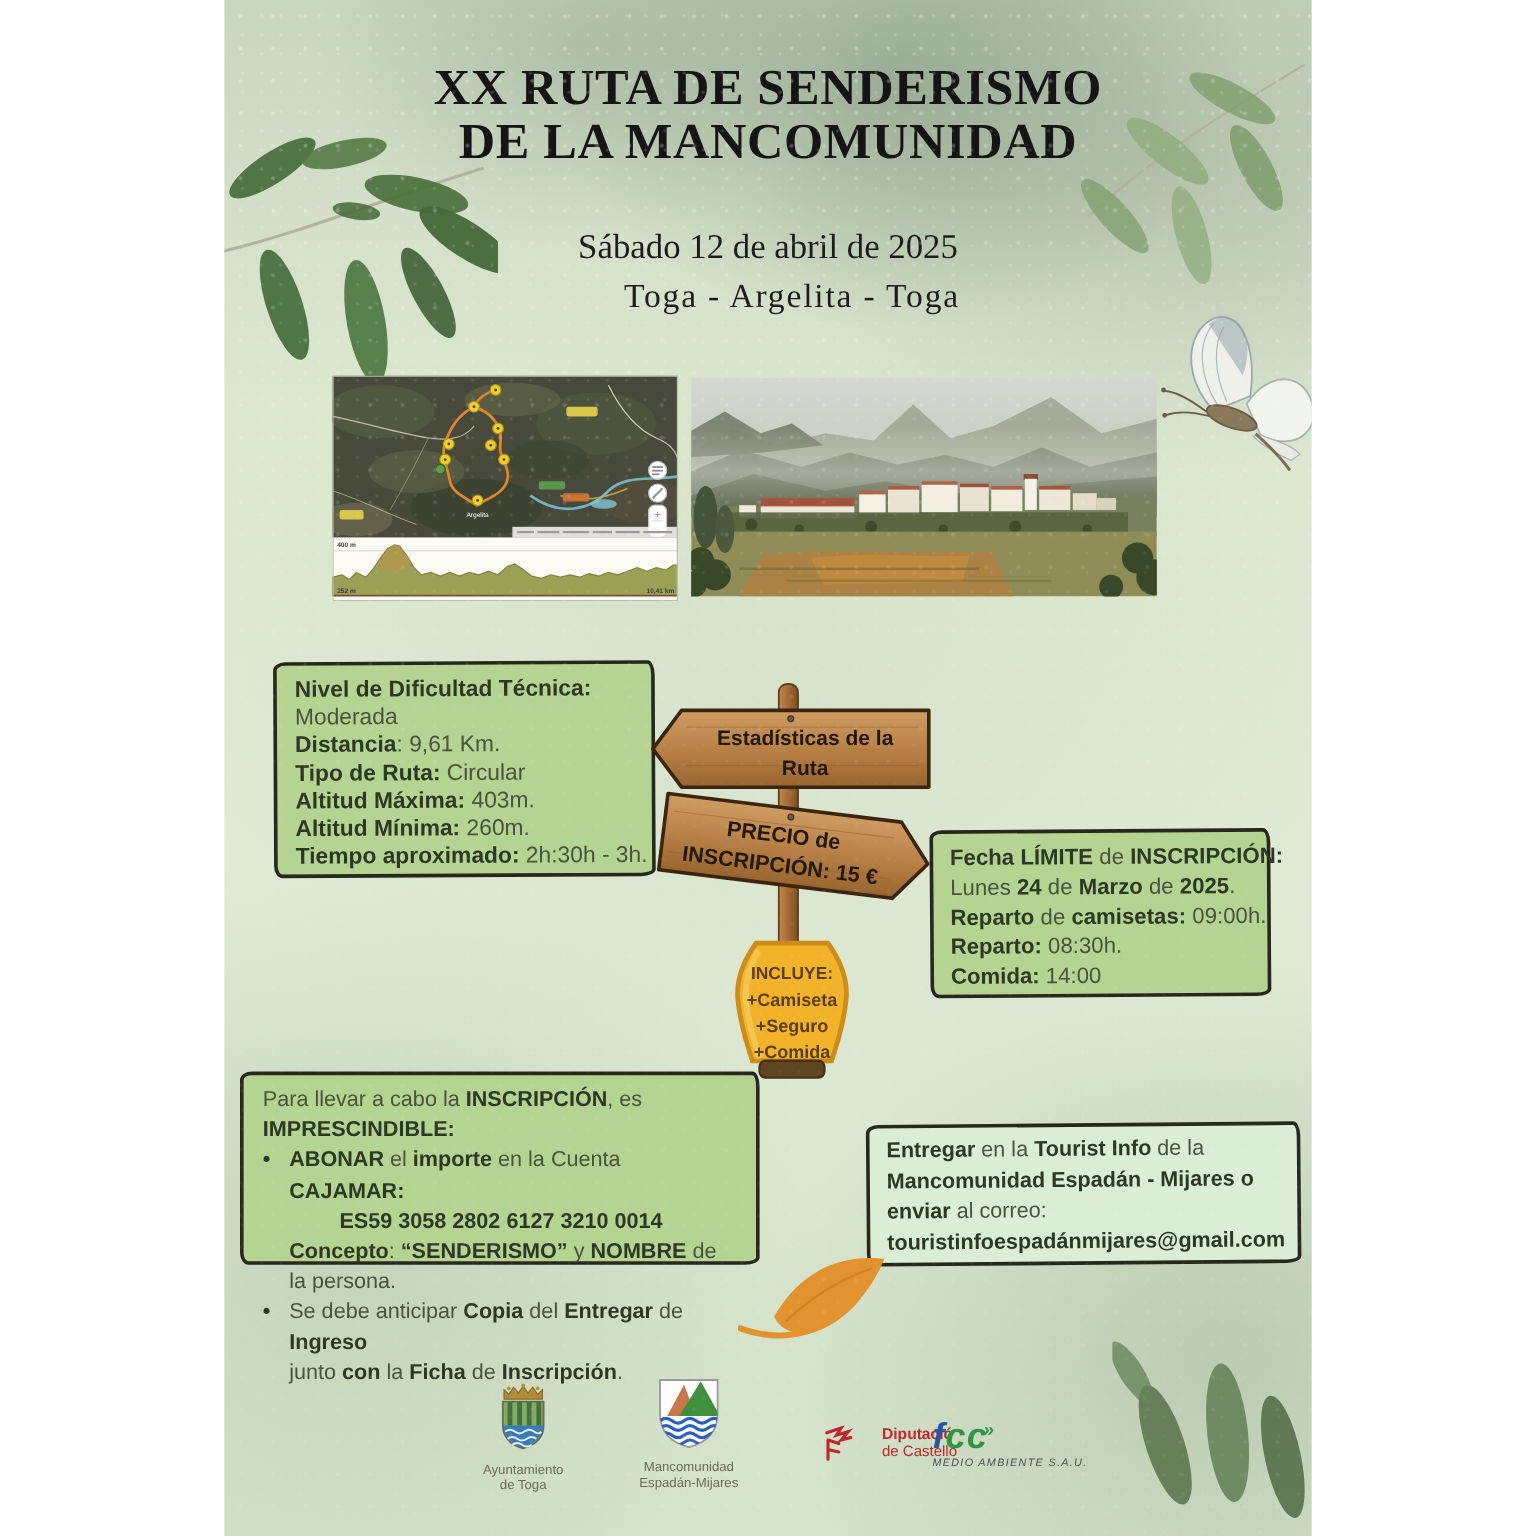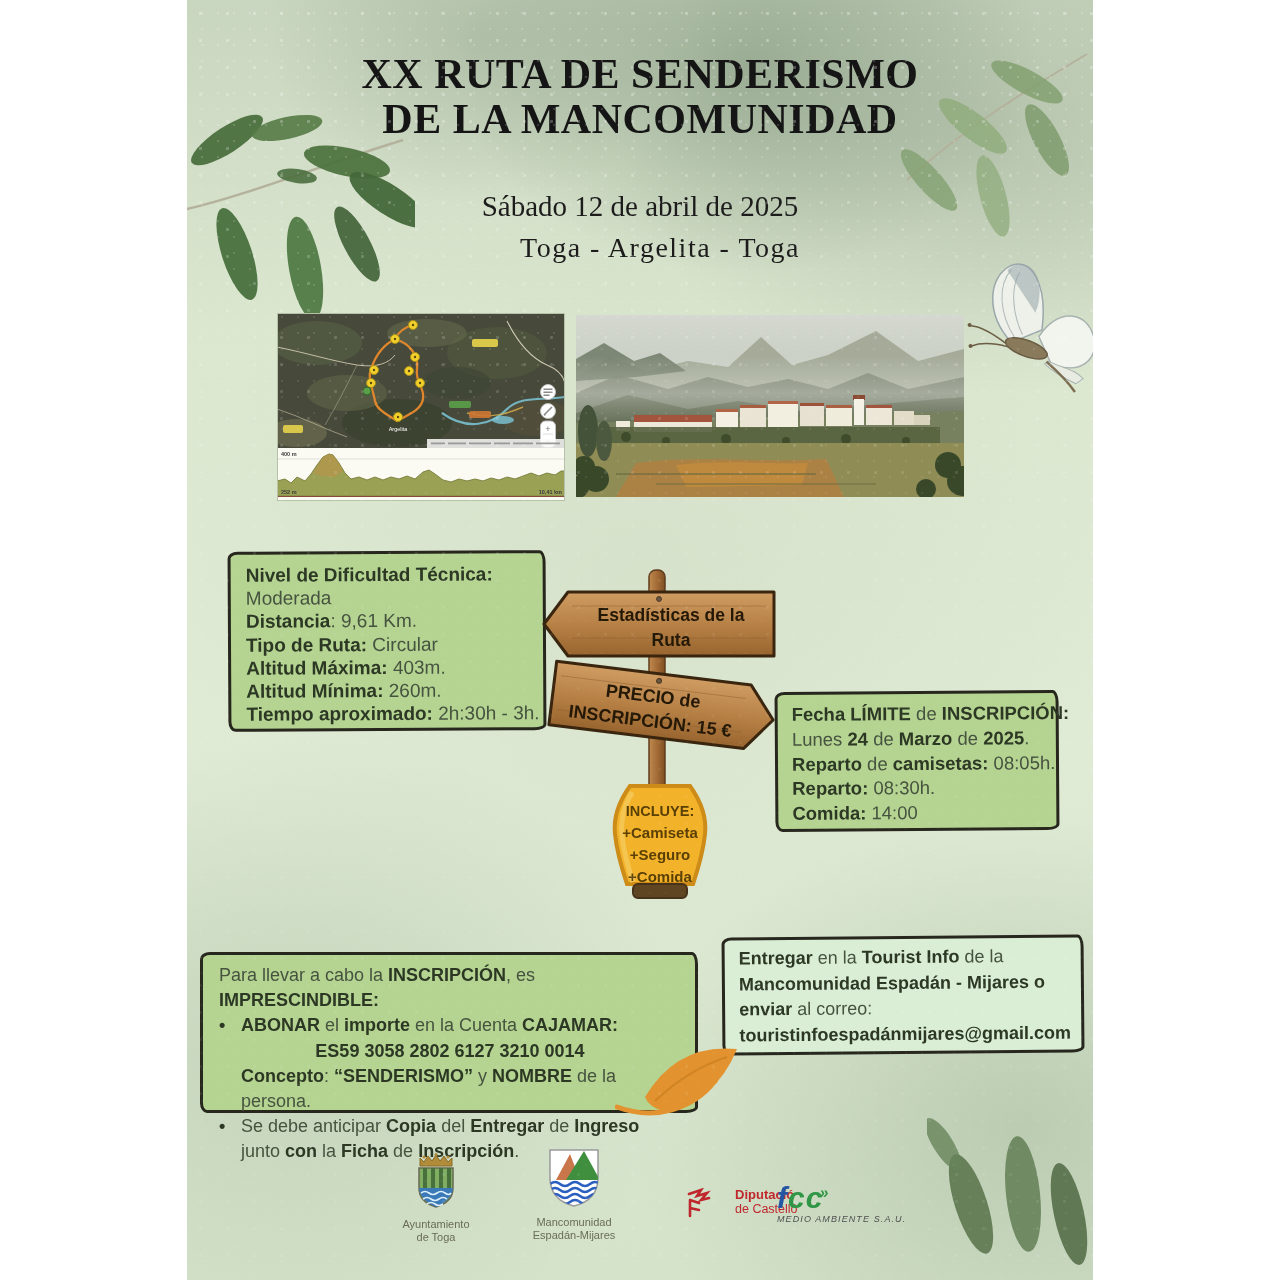--- a/index.html
+++ b/index.html
@@ -41,21 +41,21 @@
   .gbox{position:absolute;background:#b5d492;border:3px solid #27271d;
     border-radius:10px 6px 12px 7px / 7px 12px 6px 10px;
     color:#46533f;box-sizing:border-box;}
   .gbox b{color:#2c3824;font-weight:700;}
   .gbox .ln{white-space:nowrap;}
 
   .stats{left:41px;top:551px;width:318px;height:180px;padding:9px 15px;
     font-size:19px;line-height:23.2px;transform:rotate(-.3deg);}
   .sched{left:588px;top:691px;width:284px;height:140px;padding:8px 14px;
     font-size:18.5px;line-height:24.8px;transform:rotate(-.4deg);}
-  .inscr{left:13px;top:952px;width:498px;height:161px;padding:8px 14px 6px 16px;
+  .inscr{left:13px;top:893px;width:433px;height:161px;padding:8px 14px 6px 16px;
     font-size:18px;line-height:25.2px;}
   .deliv{left:535px;top:936px;width:362px;height:118px;padding:6px 14px;
     background:#daeed6;font-size:18px;line-height:25.5px;transform:rotate(-.5deg);}
   .bullet-row{display:flex;}
   .bullet-row .bu{width:22px;flex:none;font-weight:700;color:#2c3824;}
   .acct{text-align:center;font-weight:700;color:#2c3824;}
   .indent{padding-left:22px;}
 
   .logo{position:absolute;text-align:center;color:#6b6b58;font-size:11px;line-height:13.5px;}
   .logo .cap{margin-top:4px;}
@@ -317,21 +317,21 @@
       <text x="122" y="250" text-anchor="middle" font-size="14.5" font-weight="bold" fill="#5a3f06" font-family="Liberation Sans,sans-serif">INCLUYE:</text>
       <text x="122" y="272" text-anchor="middle" font-size="15" font-weight="bold" fill="#5a3f06" font-family="Liberation Sans,sans-serif">+Camiseta</text>
       <text x="122" y="294" text-anchor="middle" font-size="15" font-weight="bold" fill="#5a3f06" font-family="Liberation Sans,sans-serif">+Seguro</text>
       <text x="122" y="316" text-anchor="middle" font-size="15" font-weight="bold" fill="#5a3f06" font-family="Liberation Sans,sans-serif">+Comida</text>
     </g>
   </svg>
 
   <div class="gbox sched">
     <div class="ln"><b>Fecha LÍMITE </b><span>de </span><b>INSCRIPCIÓN:</b></div>
     <div class="ln"><span>Lunes </span><b>24 </b><span>de </span><b>Marzo </b><span>de </span><b>2025</b><span>.</span></div>
-    <div class="ln"><b>Reparto </b><span>de </span><b>camisetas: </b><span>08:05h.</span></div>
+    <div class="ln"><b>Reparto </b><span>de </span><b>camisetas: </b><span>09:00h.</span></div>
     <div class="ln"><b>Reparto: </b><span>08:30h.</span></div>
     <div class="ln"><b>Comida: </b><span>14:00</span></div>
   </div>
 
   <div class="gbox inscr">
     <div><span>Para llevar a cabo la </span><b>INSCRIPCIÓN</b><span>, es </span><b>IMPRESCINDIBLE:</b></div>
     <div class="bullet-row">
       <span class="bu">•</span>
       <span><b>ABONAR</b><span> el </span><b>importe</b><span> en la Cuenta </span><b>CAJAMAR:</b></span>
     </div>

